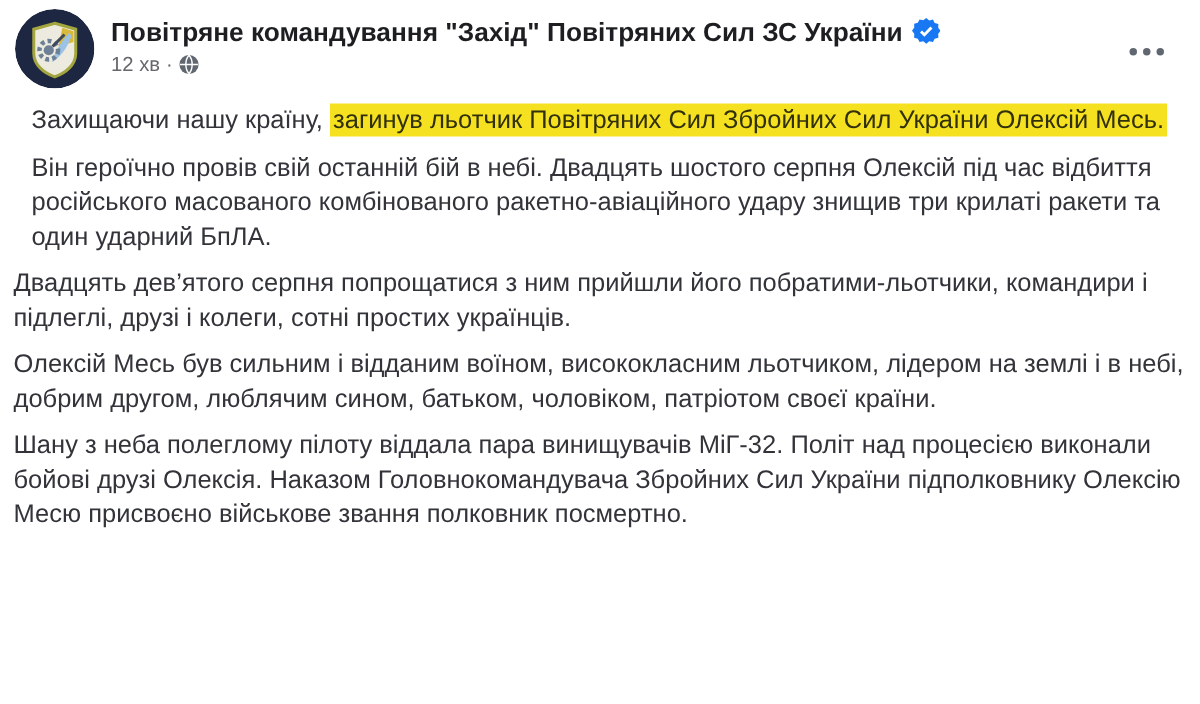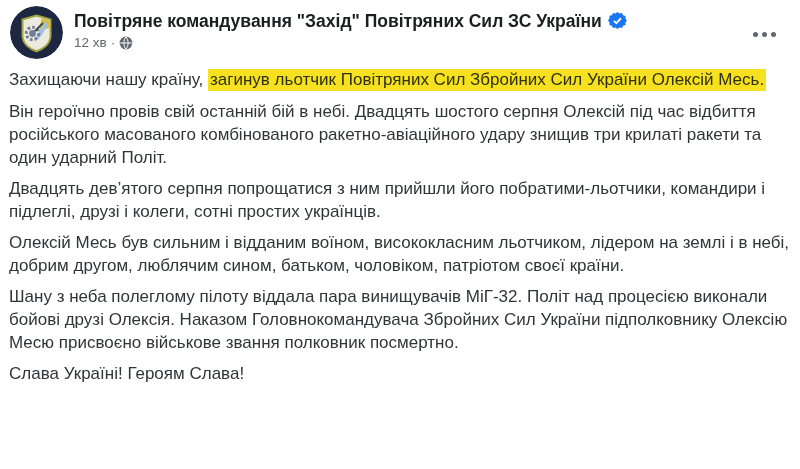--- a/index.html
+++ b/index.html
@@ -63,21 +63,21 @@
     background: #606770;
     display: block;
   }
   .post-body {
     padding: 0 9px;
     color: #32343a;
     font-size: 17px;
     line-height: 23px;
   }
   .post-body p { margin: 8px 0; }
-  .post-body p:first-child { margin-top: 9px; }
+  .post-body p:first-child { margin-top: 9px; margin-left: 12px; }
   mark {
     color: #31300a;
     padding: 1px 2px 2px 2px;
   }
 </style>
 </head>
 <body>
 
 <div class="post">
 
@@ -118,21 +118,20 @@
 
   <div class="more-button" title="">
     <i></i>
     <i></i>
     <i></i>
   </div>
 
   <div class="post-body">
     <p><span>Захищаючи нашу країну, </span><mark style="background-color: rgb(245, 225, 32);">загинув льотчик Повітряних Сил Збройних Сил України Олексій Месь.</mark></p>
     <div>
-        <p>Він героїчно провів свій останній бій в небі. Двадцять шостого серпня Олексій під час відбиття російського масованого комбінованого ракетно-авіаційного удару знищив три крилаті ракети та один ударний Політ.</p>
+        <p>Він героїчно провів свій останній бій в небі. Двадцять шостого серпня Олексій під час відбиття російського масованого комбінованого ракетно-авіаційного удару знищив три крилаті ракети та один ударний БпЛА.</p>
         <p>Двадцять дев’ятого серпня попрощатися з ним прийшли його побратими-льотчики, командири і підлеглі, друзі і колеги, сотні простих українців.</p>
         <p>Олексій Месь був сильним і відданим воїном, висококласним льотчиком, лідером на землі і в небі, добрим другом, люблячим сином, батьком, чоловіком, патріотом своєї країни.</p>
         <p>Шану з неба полеглому пілоту віддала пара винищувачів МіГ-32. Політ над процесією виконали бойові друзі Олексія. Наказом Головнокомандувача Збройних Сил України підполковнику Олексію Месю присвоєно військове звання полковник посмертно.</p>
-        <p>Слава Україні! Героям Слава!</p>
       </div>
   </div>
 
 </div>
 
 </body></html>

